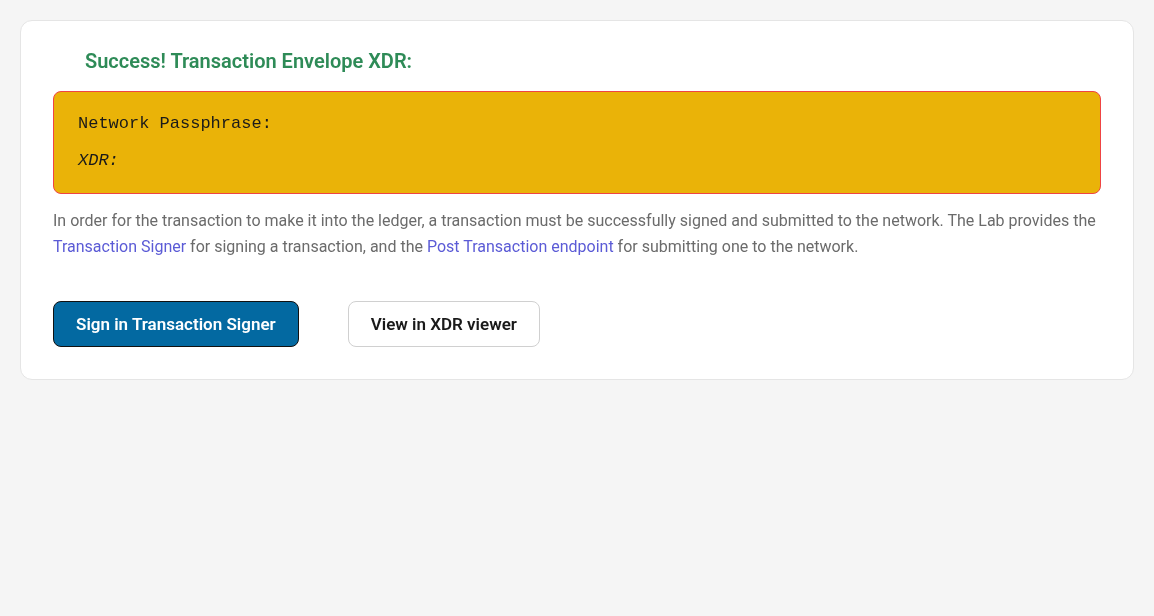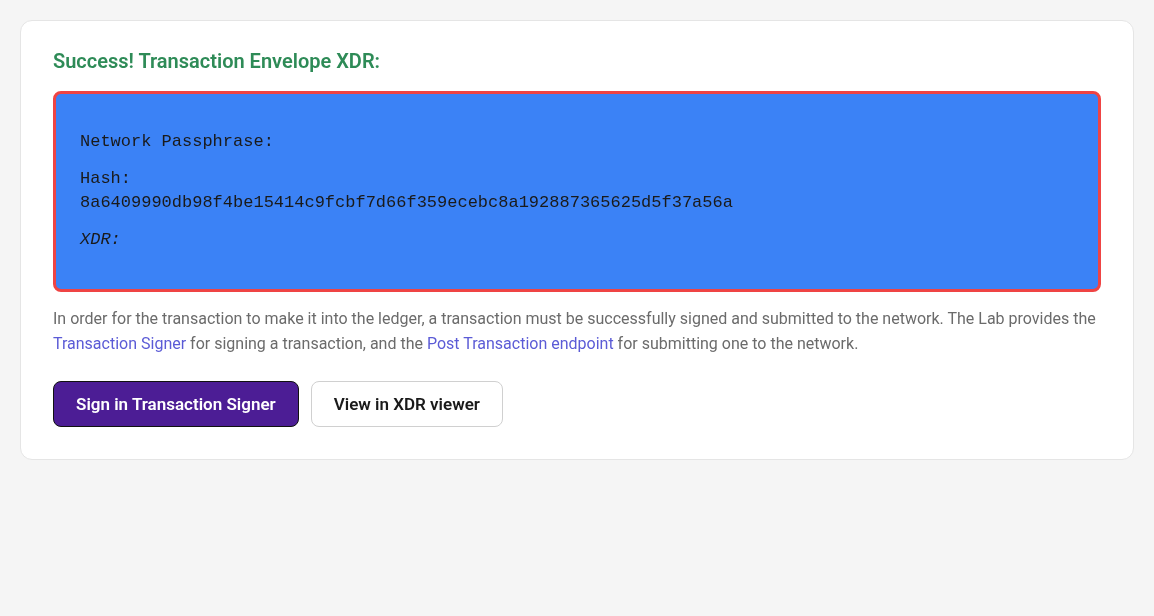--- a/index.html
+++ b/index.html
@@ -18,88 +18,86 @@
       background: #ffffff;
       border: 1px solid #e5e5e5;
       border-radius: 12px;
       padding: 28px 32px 32px 32px;
     }
     .success-title {
       color: #2e8b57;
       font-size: 20px;
       font-weight: 600;
       margin-bottom: 18px;
+      margin-left: 32px;
     }
     .code-block {
-      background: #3b82f6;
-      border: 3px solid #ef4444;
+      background: #eab308;
+      border: 1px solid #ef4444;
       border-radius: 8px;
-      padding: 36px 24px;
+      padding: 20px 24px;
       font-family: "SFMono-Regular", Consolas, "Liberation Mono", Menlo, monospace;
       font-size: 17px;
       line-height: 1.45;
       color: #1a1a1a;
       margin-bottom: 14px;
     }
     .code-section {
       margin-bottom: 12px;
       word-break: break-all;
       white-space: normal;
     }
     .code-section:last-child {
       margin-bottom: 0;
       font-style: italic;
     }
     .info-text {
       color: #6b6b6b;
       font-size: 16px;
       line-height: 1.6;
-      margin-bottom: 24px;
+      margin-bottom: 42px;
     }
     .info-text .link {
       color: #5b5bd6;
       cursor: pointer;
     }
     .button-row {
       display: flex;
       gap: 12px;
     }
     .btn {
       font-size: 17px;
       font-weight: 600;
       padding: 12px 22px;
       border-radius: 8px;
       cursor: pointer;
       border: 1px solid transparent;
       font-family: inherit;
     }
     .btn-primary {
-      background: #4c1d95;
+      background: #0369a1;
       color: #ffffff;
       border-color: #111111;
     }
     .btn-secondary {
       background: #ffffff;
       color: #1a1a1a;
       border-color: #d0d0d0;
+      margin-left: 37px;
     }
   </style>
 </head>
 <body>
 
 <div class="card">
   <div class="success-title">Success! Transaction Envelope XDR:</div>
 
   <div class="code-block">
     <div class="code-section">
       <div>Network Passphrase:</div>
-    </div>
-    <div class="code-section">
-      <div>Hash:</div>
-      <div>8a6409990db98f4be15414c9fcbf7d66f359ecebc8a192887365625d5f37a56a</div>
     </div>
     <div class="code-section">
       <div>XDR:</div>
     </div>
   </div>
 
   <p class="info-text">
     <span>In order for the transaction to make it into the ledger, a transaction must be successfully signed and submitted to the network. The Lab provides the </span><span class="link">Transaction Signer</span><span> for signing a transaction, and the </span><span class="link">Post Transaction endpoint</span><span> for submitting one to the network.</span>
   </p>
 

